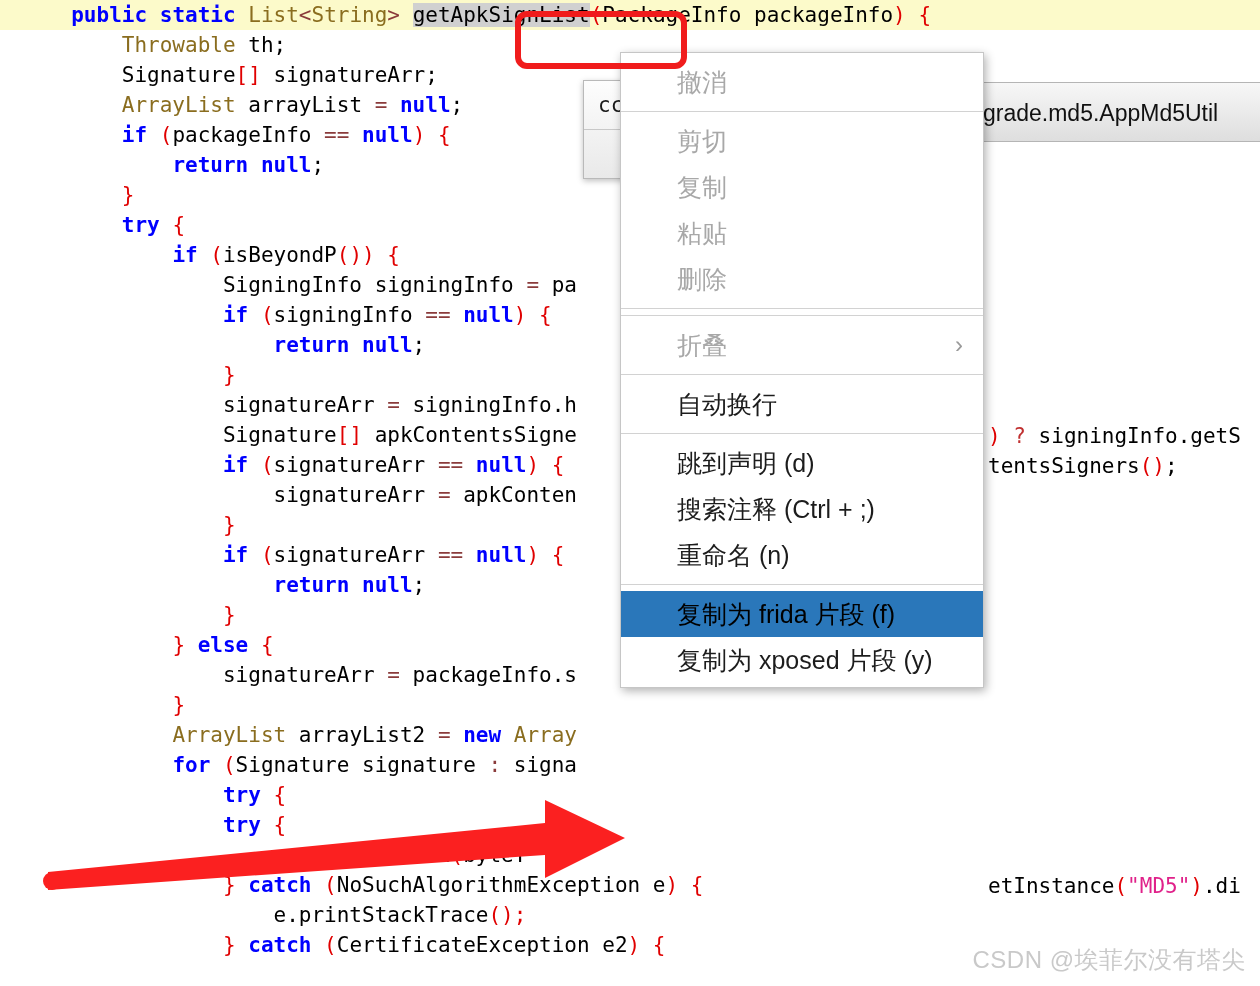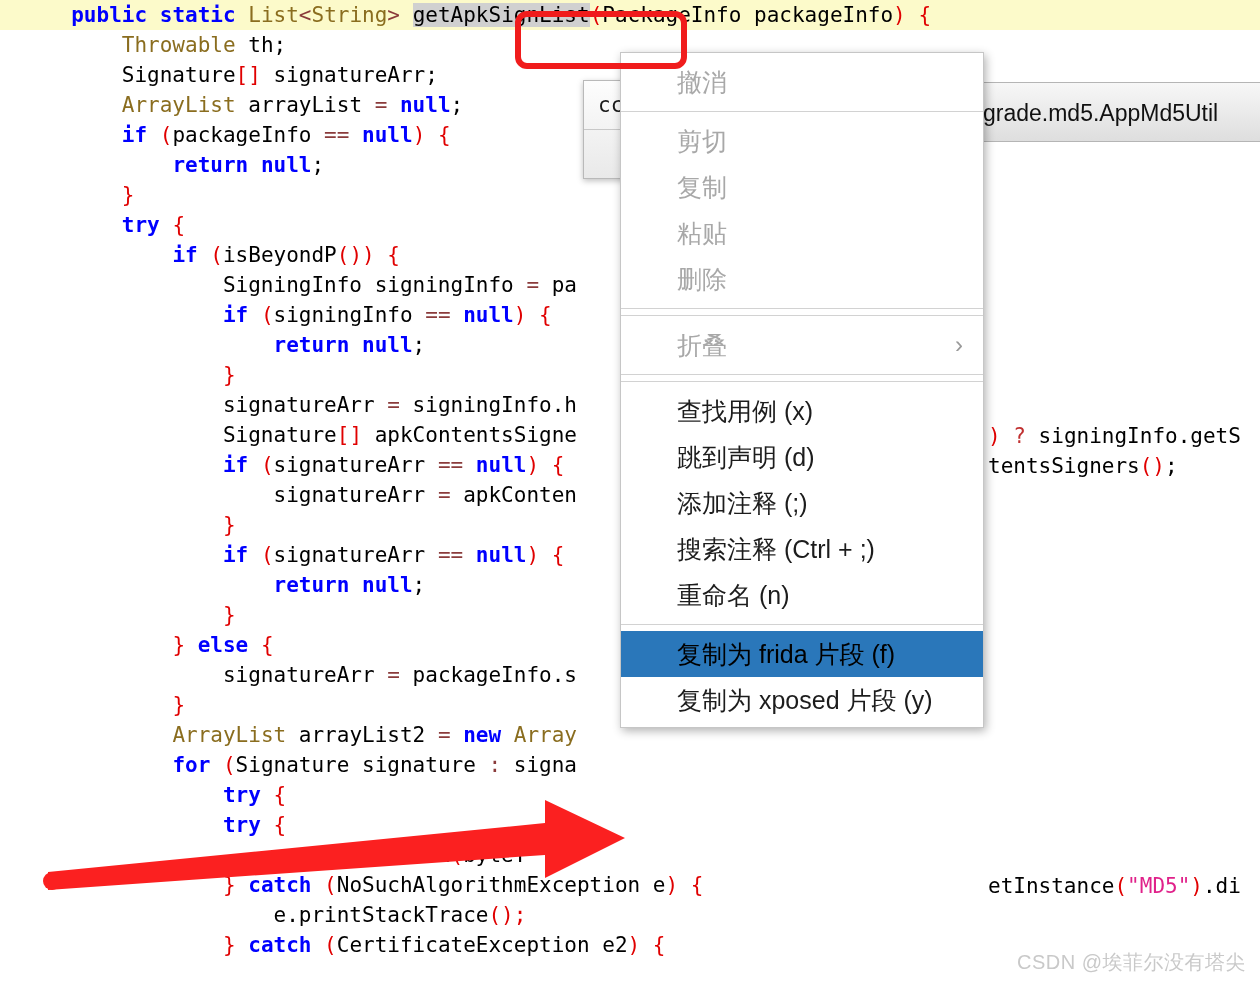--- a/index.html
+++ b/index.html
@@ -85,21 +85,21 @@
     position:absolute;right:20px;top:0;color:#9a9a9a;font-size:24px;
   }
   .msep{height:1px;background:#d2d2d2;margin:6px 0;}
 
   
   #arrow{position:absolute;left:0;top:760px;width:680px;height:190px;pointer-events:none;}
 
   
   #watermark{
     position:absolute;right:14px;bottom:10px;
-    color:#c9c9c9;font-size:20px;
+    color:#c9c9c9;font-size:24px;
     font-family:"Liberation Sans","DejaVu Sans",sans-serif;
     letter-spacing:.5px;
   }
 </style>
 </head>
 <body>
 
 <div id="editor"><div class="code-line hl"><span>     </span><span class="kw">public </span><span class="kw">static </span><span class="ty">List</span><span class="op">&lt;</span><span class="ty">String</span><span class="op">&gt; </span><span class="sel">getApkSignList</span><span class="pn">(</span><span class="pl">PackageInfo packageInfo</span><span class="pn">)</span><span class="pn"> {</span></div><div class="code-line"><span>         </span><span class="ty">Throwable </span><span class="pl">th;</span></div><div class="code-line"><span>         </span><span class="pl">Signature</span><span class="pn">[]</span><span class="pl"> signatureArr;</span></div><div class="code-line"><span>         </span><span class="ty">ArrayList </span><span class="pl">arrayList </span><span class="op">= </span><span class="kw">null</span><span class="pl">;</span></div><div class="code-line"><span>         </span><span class="kw">if </span><span class="pn">(</span><span class="pl">packageInfo </span><span class="op">== </span><span class="kw">null</span><span class="pn">)</span><span class="pn"> {</span></div><div class="code-line"><span>             </span><span class="kw">return </span><span class="kw">null</span><span class="pl">;</span></div><div class="code-line"><span>         </span><span class="pn">}</span></div><div class="code-line"><span>         </span><span class="kw">try </span><span class="pn">{</span></div><div class="code-line"><span>             </span><span class="kw">if </span><span class="pn">(</span><span class="pl">isBeyondP</span><span class="pn">())</span><span class="pn"> {</span></div><div class="code-line"><span>                 </span><span class="pl">SigningInfo signingInfo </span><span class="op">= </span><span class="pl">pa</span></div><div class="code-line"><span>                 </span><span class="kw">if </span><span class="pn">(</span><span class="pl">signingInfo </span><span class="op">== </span><span class="kw">null</span><span class="pn">)</span><span class="pn"> {</span></div><div class="code-line"><span>                     </span><span class="kw">return </span><span class="kw">null</span><span class="pl">;</span></div><div class="code-line"><span>                 </span><span class="pn">}</span></div><div class="code-line"><span>                 </span><span class="pl">signatureArr </span><span class="op">= </span><span class="pl">signingInfo.h</span></div><div class="code-line"><span>                 </span><span class="pl">Signature</span><span class="pn">[]</span><span class="pl"> apkContentsSigne</span></div><div class="code-line"><span>                 </span><span class="kw">if </span><span class="pn">(</span><span class="pl">signatureArr </span><span class="op">== </span><span class="kw">null</span><span class="pn">)</span><span class="pn"> {</span></div><div class="code-line"><span>                     </span><span class="pl">signatureArr </span><span class="op">= </span><span class="pl">apkConten</span></div><div class="code-line"><span>                 </span><span class="pn">}</span></div><div class="code-line"><span>                 </span><span class="kw">if </span><span class="pn">(</span><span class="pl">signatureArr </span><span class="op">== </span><span class="kw">null</span><span class="pn">)</span><span class="pn"> {</span></div><div class="code-line"><span>                     </span><span class="kw">return </span><span class="kw">null</span><span class="pl">;</span></div><div class="code-line"><span>                 </span><span class="pn">}</span></div><div class="code-line"><span>             </span><span class="pn">} </span><span class="kw">else </span><span class="pn">{</span></div><div class="code-line"><span>                 </span><span class="pl">signatureArr </span><span class="op">= </span><span class="pl">packageInfo.s</span></div><div class="code-line"><span>             </span><span class="pn">}</span></div><div class="code-line"><span>             </span><span class="ty">ArrayList </span><span class="pl">arrayList2 </span><span class="op">= </span><span class="kw">new </span><span class="ty">Array</span></div><div class="code-line"><span>             </span><span class="kw">for </span><span class="pn">(</span><span class="pl">Signature signature </span><span class="op">: </span><span class="pl">signa</span></div><div class="code-line"><span>                 </span><span class="kw">try </span><span class="pn">{</span></div><div class="code-line"><span>                 </span><span class="kw">try </span><span class="pn">{</span></div><div class="code-line"><span>                     </span><span class="pl">arrayList2.add</span><span class="pn">(</span><span class="pl">byteT</span></div><div class="code-line"><span>                 </span><span class="pn">} </span><span class="kw">catch </span><span class="pn">(</span><span class="pl">NoSuchAlgorithmException e</span><span class="pn">)</span><span class="pn"> {</span></div><div class="code-line"><span>                     </span><span class="pl">e.printStackTrace</span><span class="pn">();</span></div><div class="code-line"><span>                 </span><span class="pn">} </span><span class="kw">catch </span><span class="pn">(</span><span class="pl">CertificateException e2</span><span class="pn">)</span><span class="pn"> {</span></div><div style="position: absolute; left: 988px; top: 421px; white-space: pre; background: rgb(255, 255, 255);"><span class="pn">)</span><span class="qm"> ? </span><span class="pl">signingInfo.getS</span></div><div style="position: absolute; left: 988px; top: 451px; white-space: pre; background: rgb(255, 255, 255);"><span class="pl">tentsSigners</span><span class="pn">()</span><span class="pl">;</span></div><div style="position: absolute; left: 988px; top: 871px; white-space: pre; background: rgb(255, 255, 255);"><span class="pl">etInstance</span><span class="pn">(</span><span class="st">"MD5"</span><span class="pn">)</span><span class="pl">.di</span></div></div>
 
 <div id="bg-panel">
@@ -113,24 +113,23 @@
     <div class="mi dis"><span>撤消</span></div>
     <div class="msep"></div>
     <div class="mi dis"><span>剪切</span></div>
     <div class="mi dis"><span>复制</span></div>
     <div class="mi dis"><span>粘贴</span></div>
     <div class="mi dis"><span>删除</span></div>
     <div class="msep"></div>
     <div class="msep"></div>
     <div class="mi dis"><span>折叠</span><span class="submenu-arrow">›</span></div>
     <div class="msep"></div>
+    <div class="mi"><span>自动换行</span></div>
     <div class="msep"></div>
-    <div class="mi"><span>查找用例 (x)</span></div>
     <div class="mi"><span>跳到声明 (d)</span></div>
-    <div class="mi"><span>添加注释 (;)</span></div>
     <div class="mi"><span>搜索注释 (Ctrl + ;)</span></div>
     <div class="mi"><span>重命名 (n)</span></div>
     <div class="msep"></div>
     <div class="mi sel-item"><span>复制为 frida 片段 (f)</span></div>
     <div class="mi"><span>复制为 xposed 片段 (y)</span></div>
   </div>
 
 <div id="red-box"></div>
 
 <svg id="arrow" viewBox="0 0 680 190">

